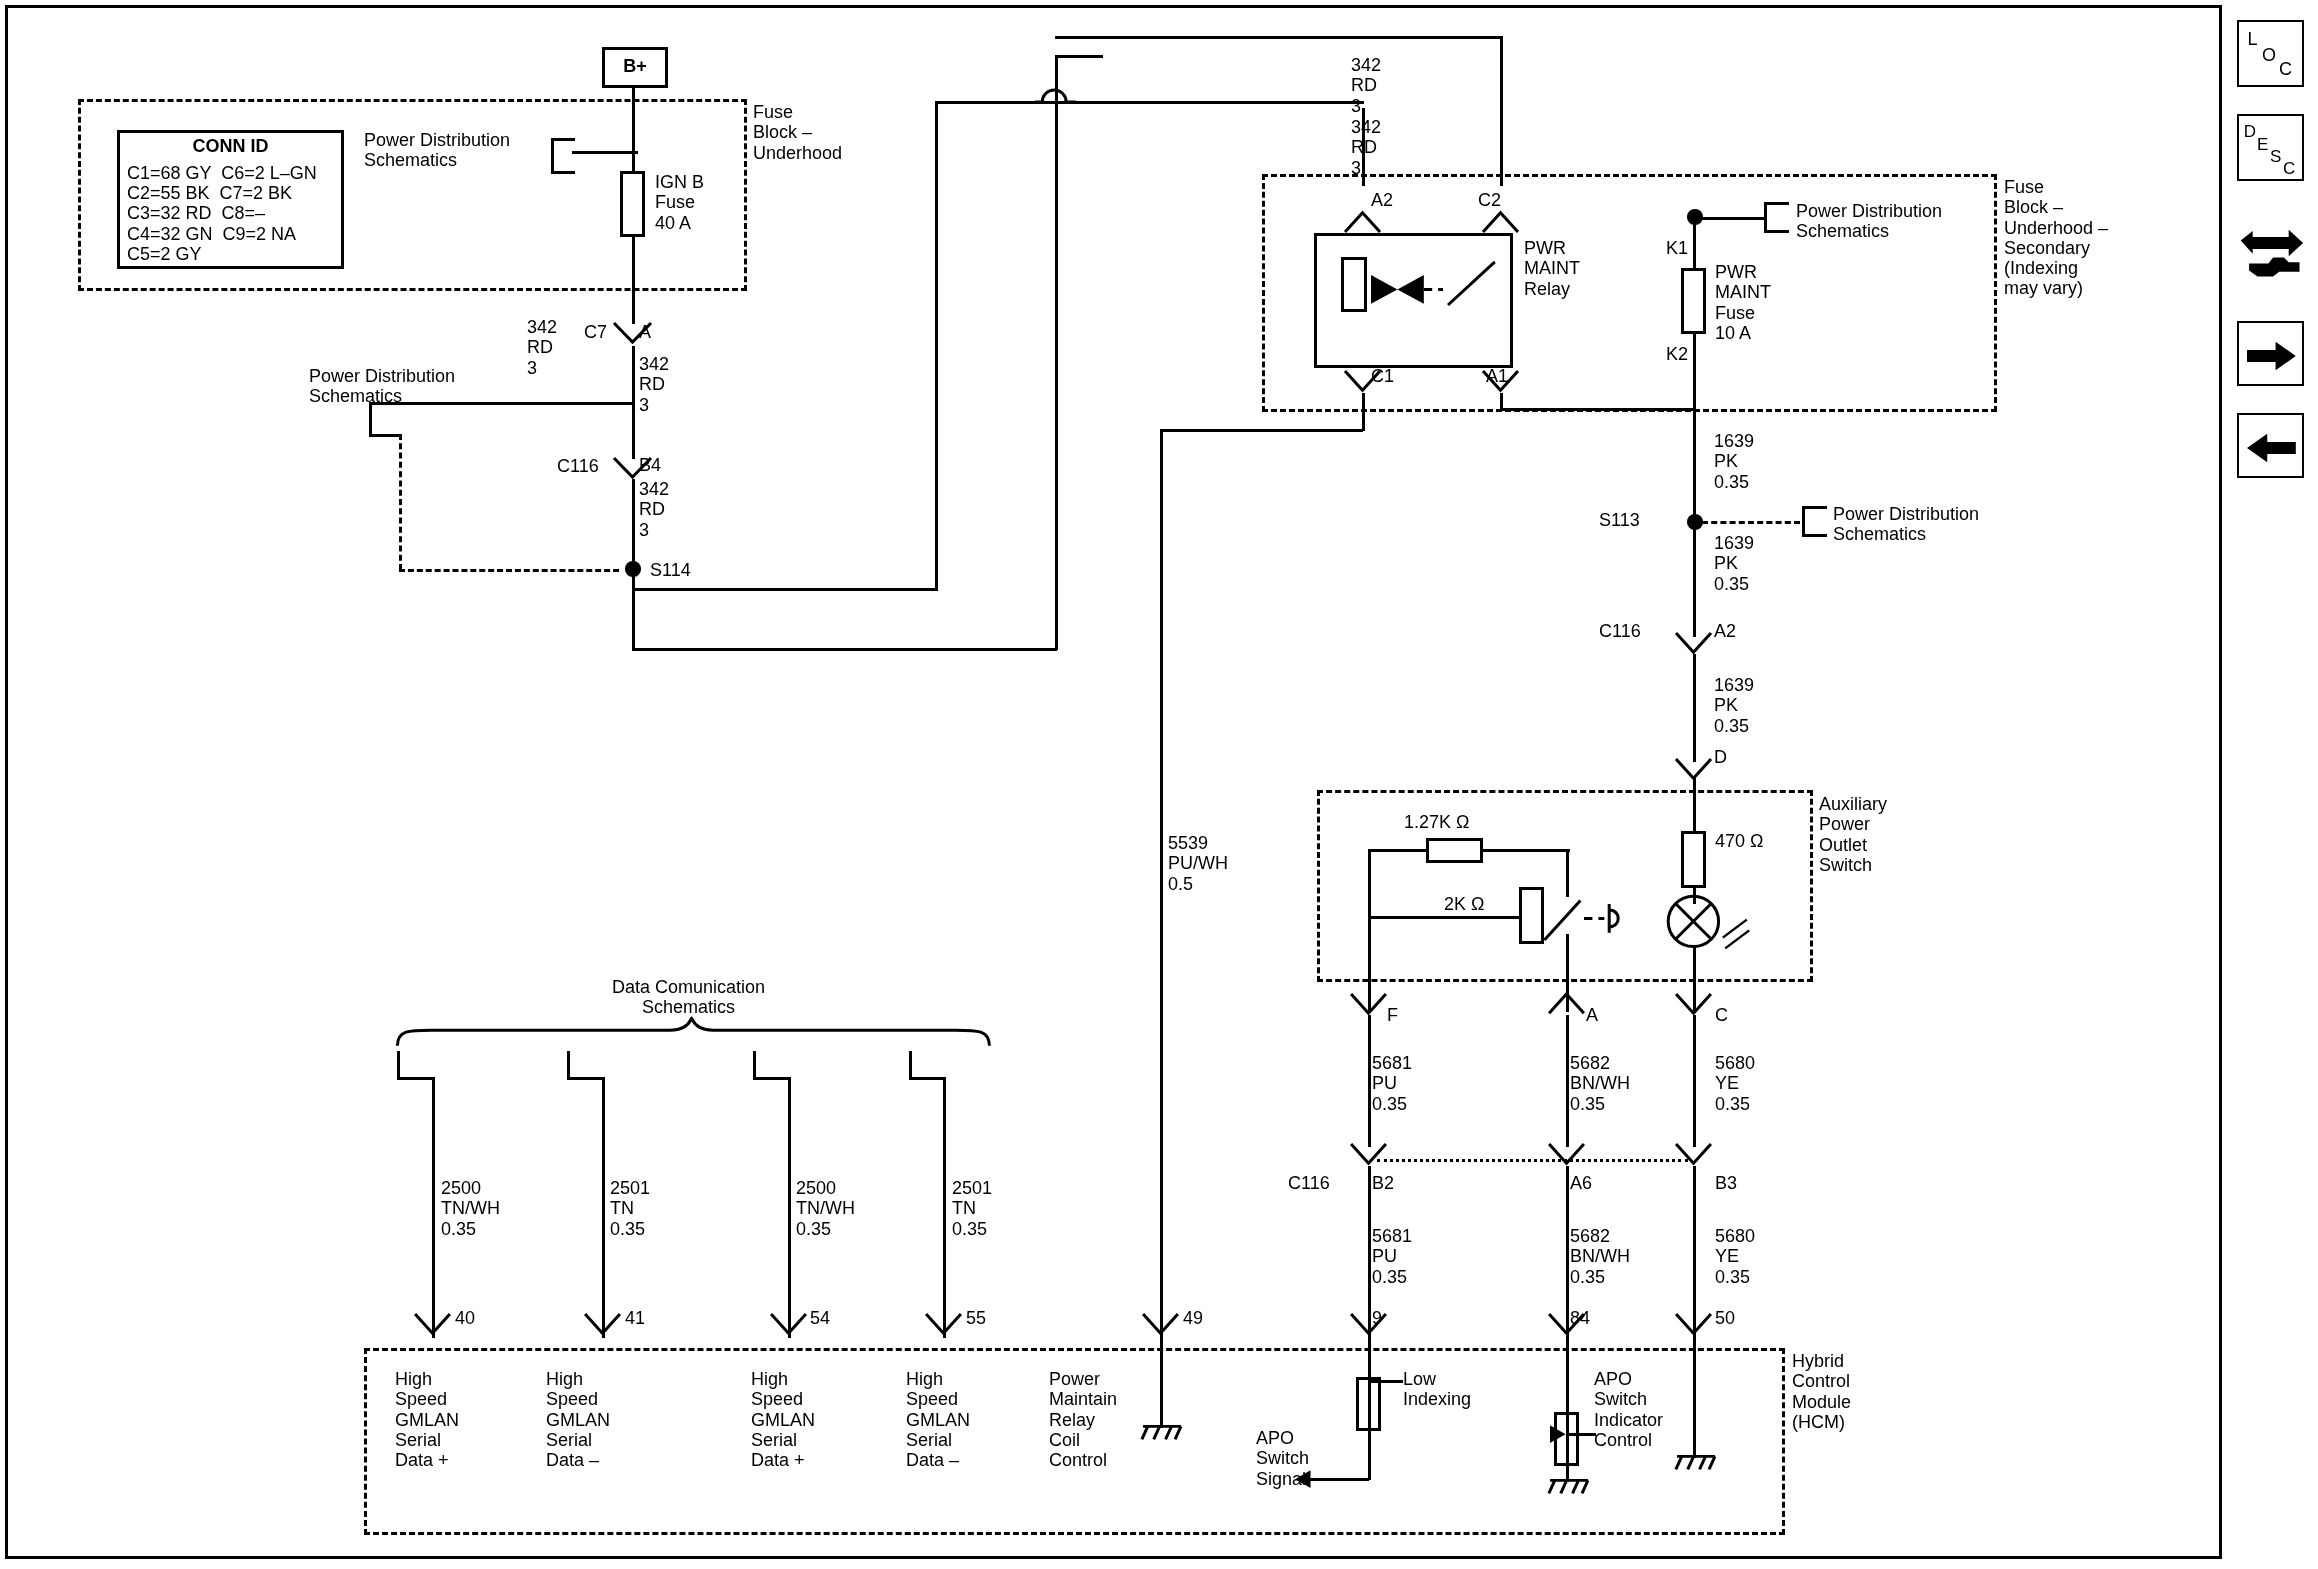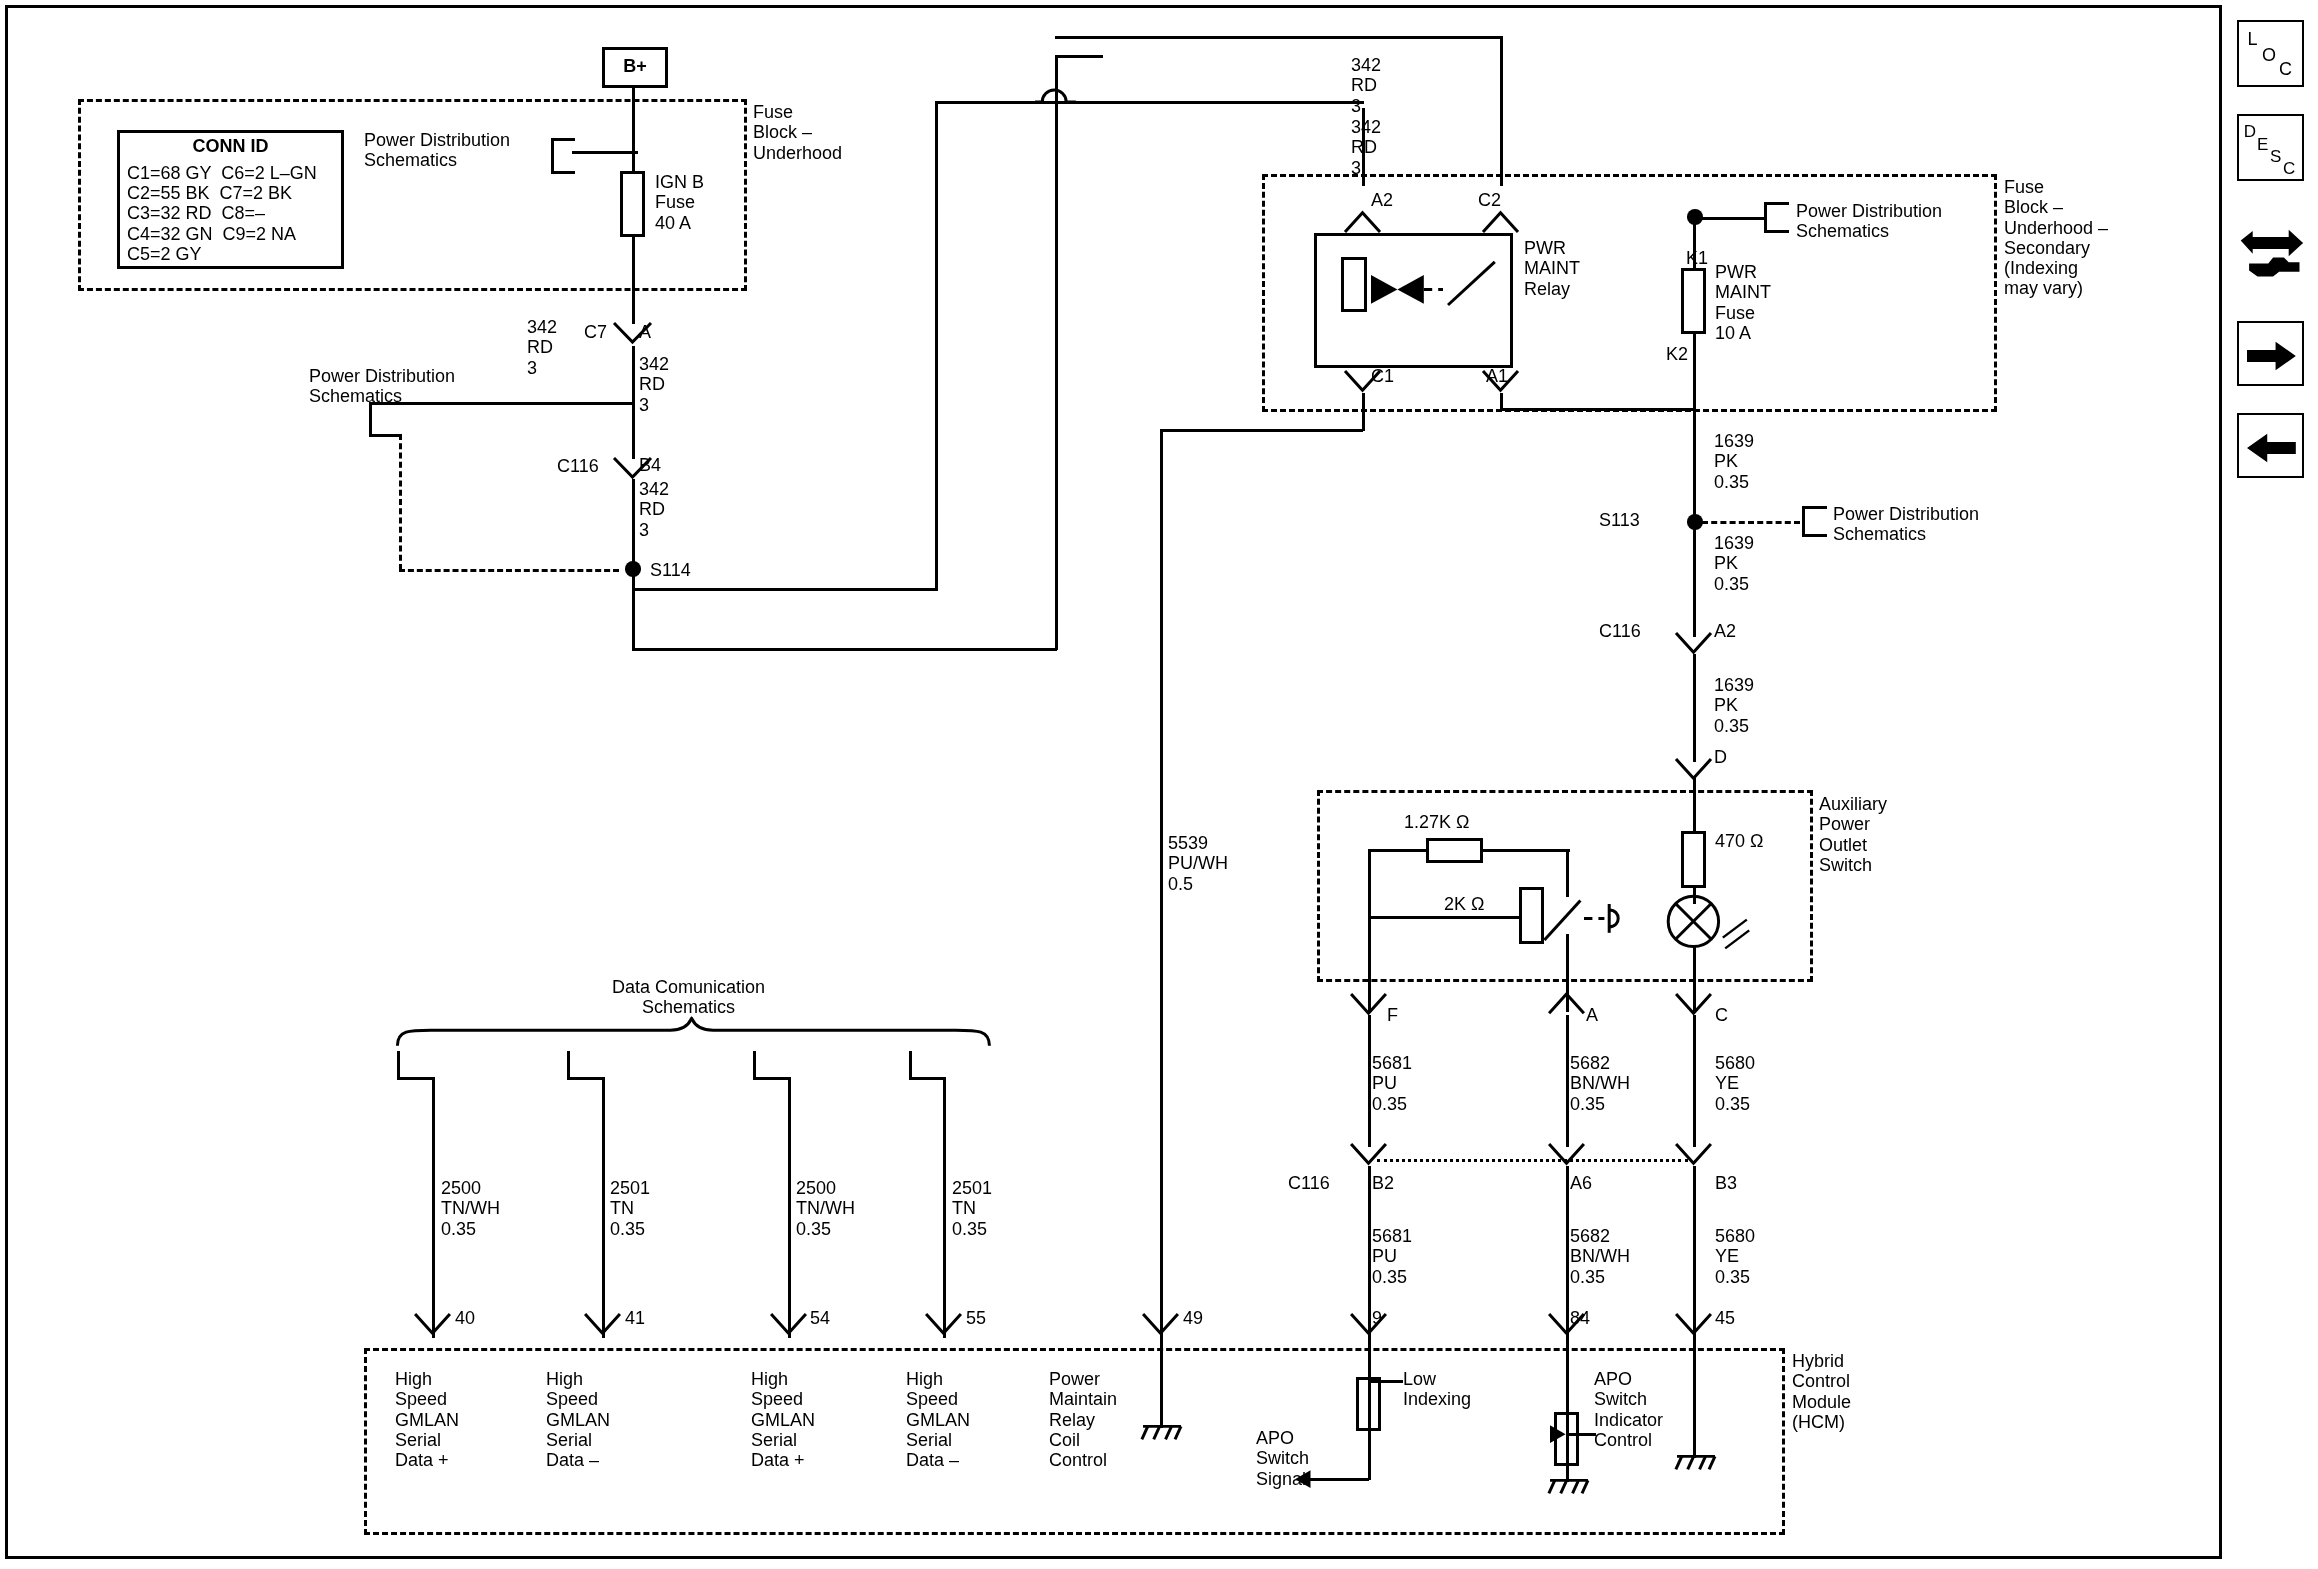--- a/index.html
+++ b/index.html
@@ -169,21 +169,21 @@
 
   <div class="ln v" style="left:1500px;top:393px;height:18px;"></div>
   <div class="ln h" style="left:1500px;top:408px;width:195px;"></div>
 
   <div class="ln v" style="left:1693px;top:215px;height:54px;"></div>
   <div class="box" style="left:1681px;top:268px;width:25px;height:66px;"></div>
   <div class="txt" style="left:1715px;top:262px;"><span style="white-space:pre;">PWR
 MAINT
 Fuse
 10 A</span></div>
-  <div class="txt" style="left:1666px;top:248px;margin-left:20px;">K1</div>
+  <div class="txt" style="left:1666px;top:238px;">K1</div>
   <div class="txt" style="left:1666px;top:344px;">K2</div>
   <div class="ln v" style="left:1693px;top:333px;height:99px;"></div>
   <div class="c" style="left:1687px;top:209px;width:15.6px;height:15.6px;"></div>
 
   <div class="ln h" style="left:1693px;top:217px;width:72px;"></div>
   <div class="ln v" style="left:1764px;top:202px;height:31px;"></div>
   <div class="ln h" style="left:1764px;top:202px;width:25px;"></div>
   <div class="ln h" style="left:1764px;top:230px;width:25px;"></div>
   <div class="txt" style="left:1796px;top:201px;"><span style="white-space:pre;">Power Distribution
 Schematics</span></div>
@@ -378,21 +378,21 @@
       <polyline points="0,0 29,32 58,0" fill="none" stroke="#000" stroke-width="5"></polyline>
     </svg>
 
   <div class="txt" style="left:455px;top:1308px;">40</div>
   <div class="txt" style="left:625px;top:1308px;">41</div>
   <div class="txt" style="left:810px;top:1308px;">54</div>
   <div class="txt" style="left:966px;top:1308px;">55</div>
   <div class="txt" style="left:1183px;top:1308px;">49</div>
   <div class="txt" style="left:1372px;top:1308px;">9</div>
   <div class="txt" style="left:1570px;top:1308px;">84</div>
-  <div class="txt" style="left:1715px;top:1308px;">45</div>
+  <div class="txt" style="left:1715px;top:1308px;">50</div>
 
   <div class="dbox" style="left:364px;top:1348px;width:1421px;height:187px;"></div>
   <div class="txt" style="left:1792px;top:1351px;"><span style="white-space:pre;text-align:right;">Hybrid
 Control
 Module
 (HCM)</span></div>
 
   <div class="txt" style="left:395px;top:1369px;"><span style="white-space:pre;">High
 Speed
 GMLAN

